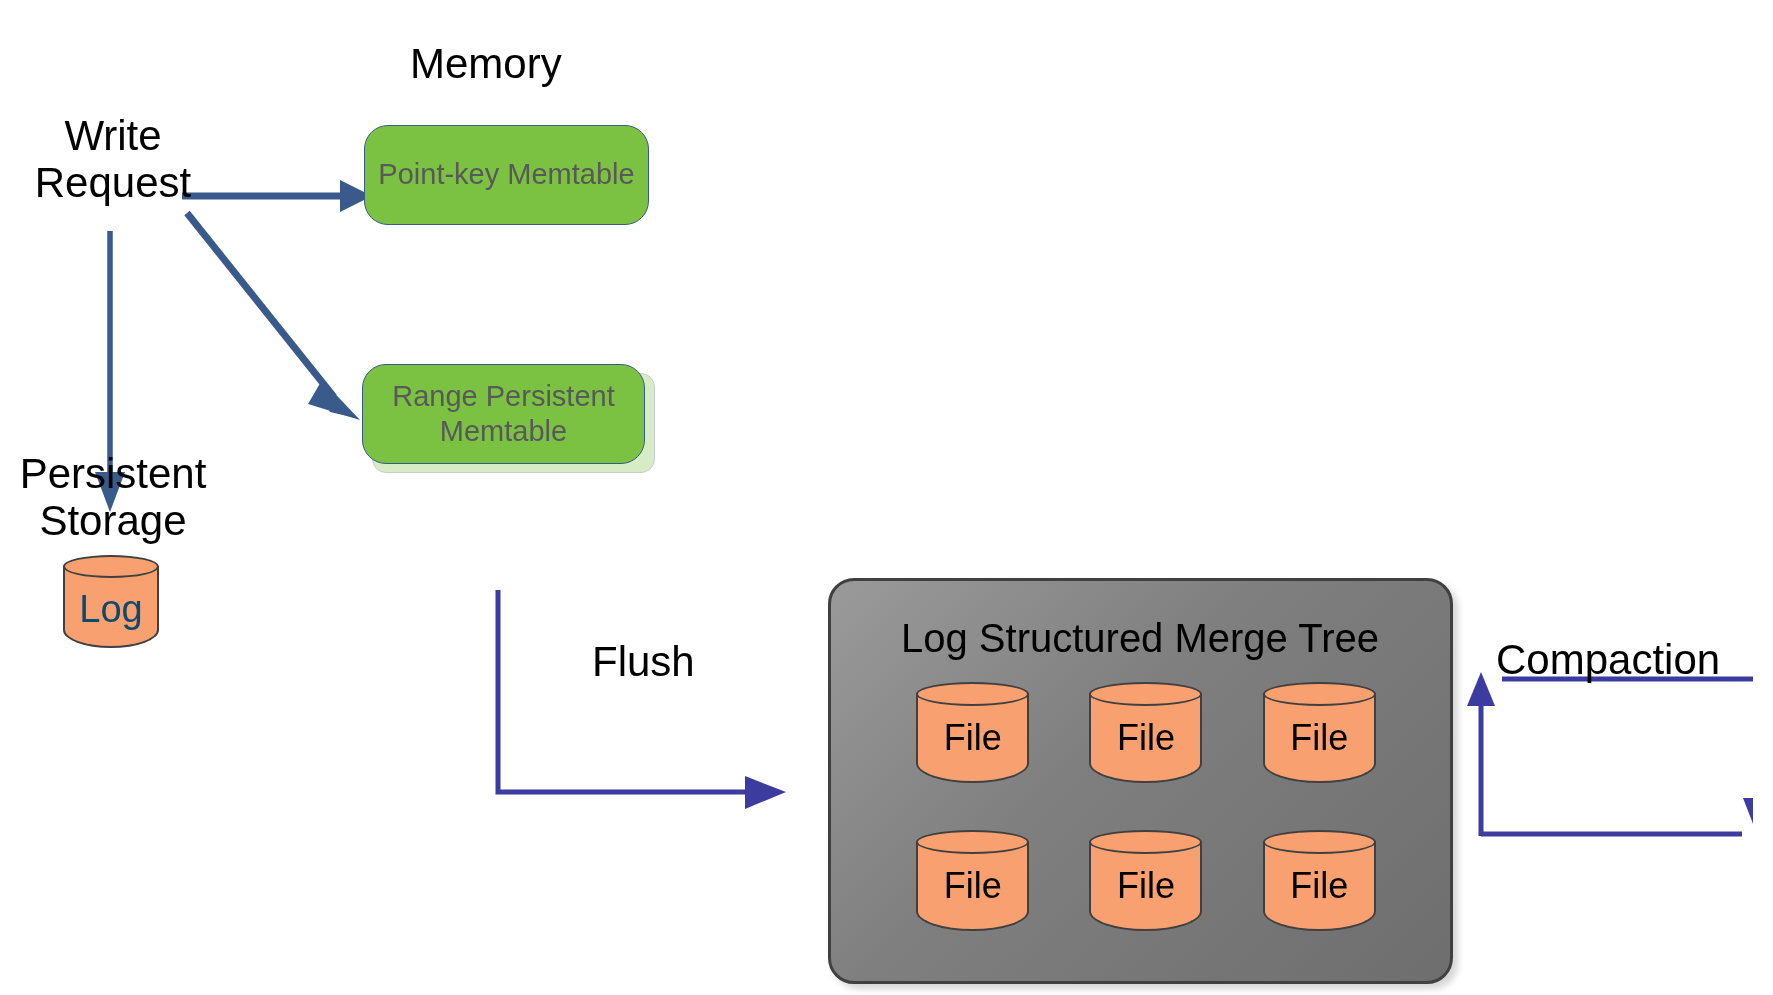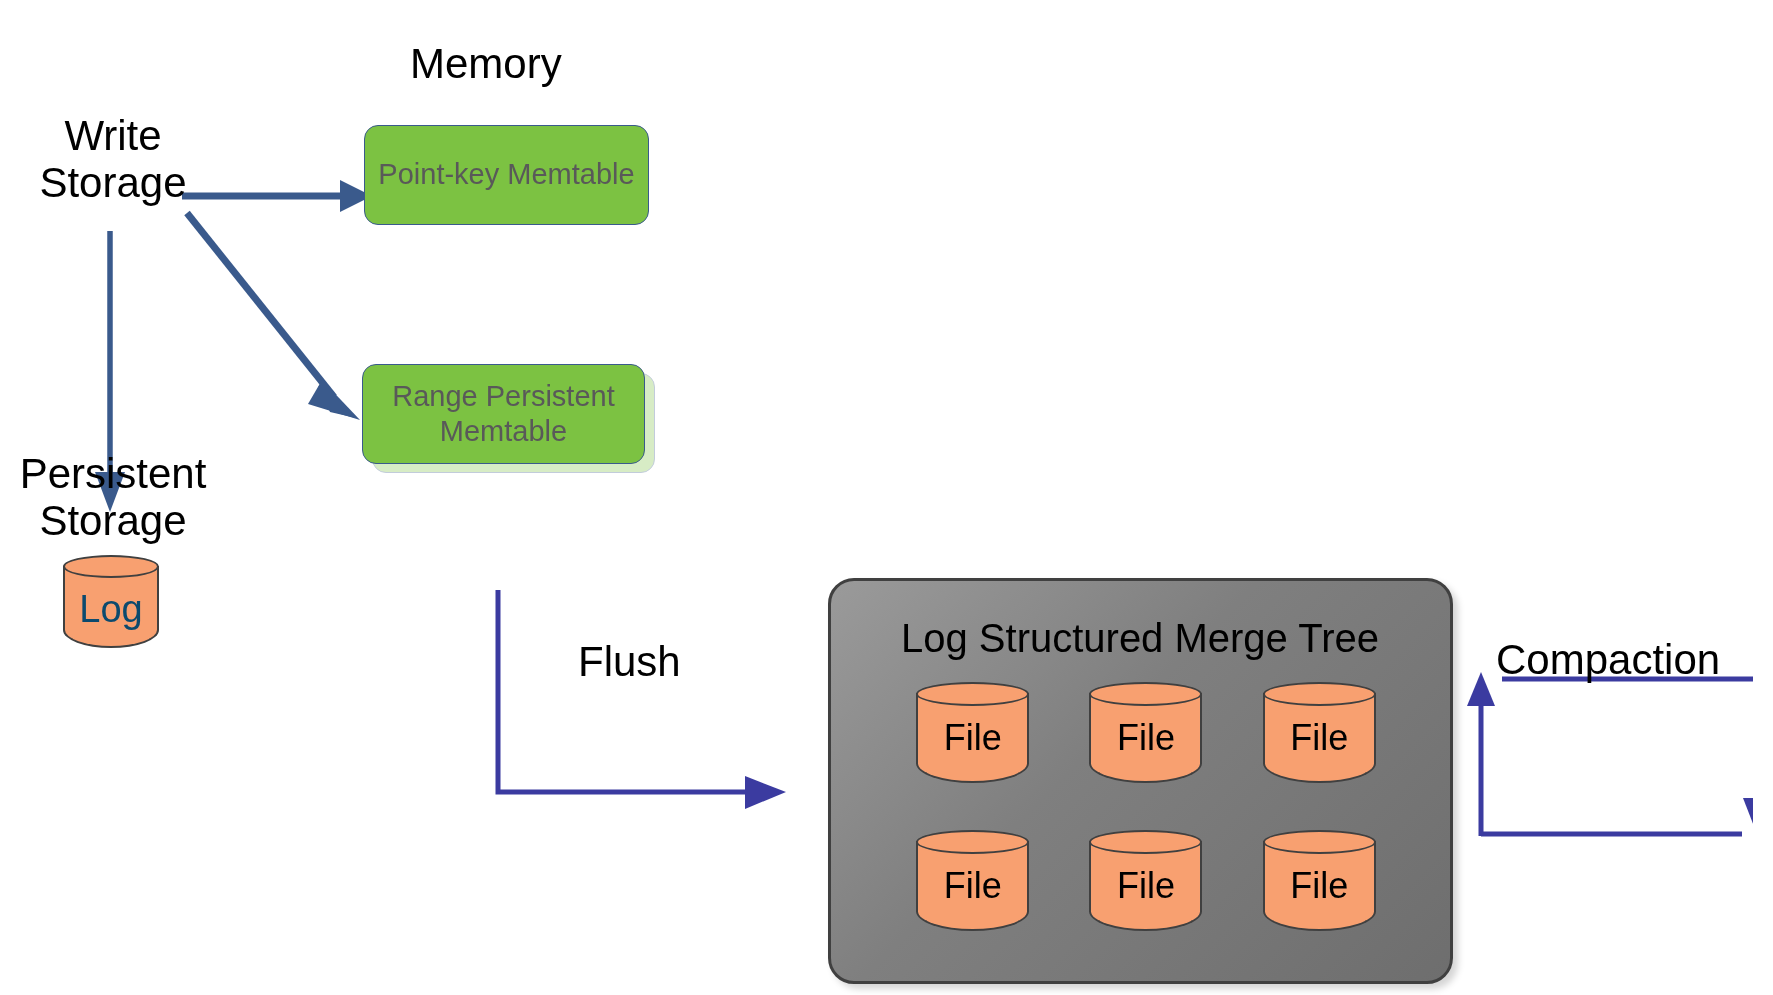--- a/index.html
+++ b/index.html
@@ -42,21 +42,21 @@
     white-space: normal;
   }
   #persistent-storage-label {
     left: 8px; top: 450px;
     font-size: 42px;
     width: 210px;
     text-align: center;
     white-space: normal;
   }
   #flush-label {
-    left: 578px; top: 638px;
+    left: 592px; top: 638px;
     font-size: 42px;
   }
   #compaction-label {
     left: 1496px; top: 636px;
     font-size: 42px;
   }
   #lsm-title {
     position: absolute;
     left: 840px; top: 585px;
     width: 600px;
@@ -66,21 +66,21 @@
     font-family: "Liberation Sans", sans-serif;
     white-space: nowrap;
     margin-top: 31px;
   }
 
   
   .memtable {
     position: absolute;
     background: #7CC242;
     border: 1.5px solid #3a5a8c;
-    border-radius: 14px;
+    border-radius: 24px;
     color: #595959;
     font-family: "Liberation Sans", sans-serif;
     font-size: 29px;
     display: flex;
     align-items: center;
     justify-content: center;
     text-align: center;
     line-height: 1.22;
     box-sizing: border-box;
   }
@@ -253,21 +253,21 @@
       <line x1="1502" y1="679" x2="1757" y2="679" stroke="#3B3BA0" stroke-width="5"></line>
 
       <line x1="1757" y1="679" x2="1757" y2="800" stroke="#3B3BA0" stroke-width="5"></line>
 
       <polygon points="1743,798 1771,798 1757,834" fill="#3B3BA0"></polygon>
     </g>
   </svg>
 
   <div class="lbl" id="memory-label">Memory</div>
 
-  <div class="lbl" id="write-request-label">Write Storage</div>
+  <div class="lbl" id="write-request-label">Write Request</div>
 
   <div class="lbl" id="persistent-storage-label">Persistent Storage</div>
 
   <div class="lbl" id="flush-label">Flush</div>
 
   <div class="lbl" id="compaction-label">Compaction</div>
 
   <div class="memtable-ghost" id="memtable-range-ghost"></div>
 
   <div class="memtable" id="memtable-pointkey">

